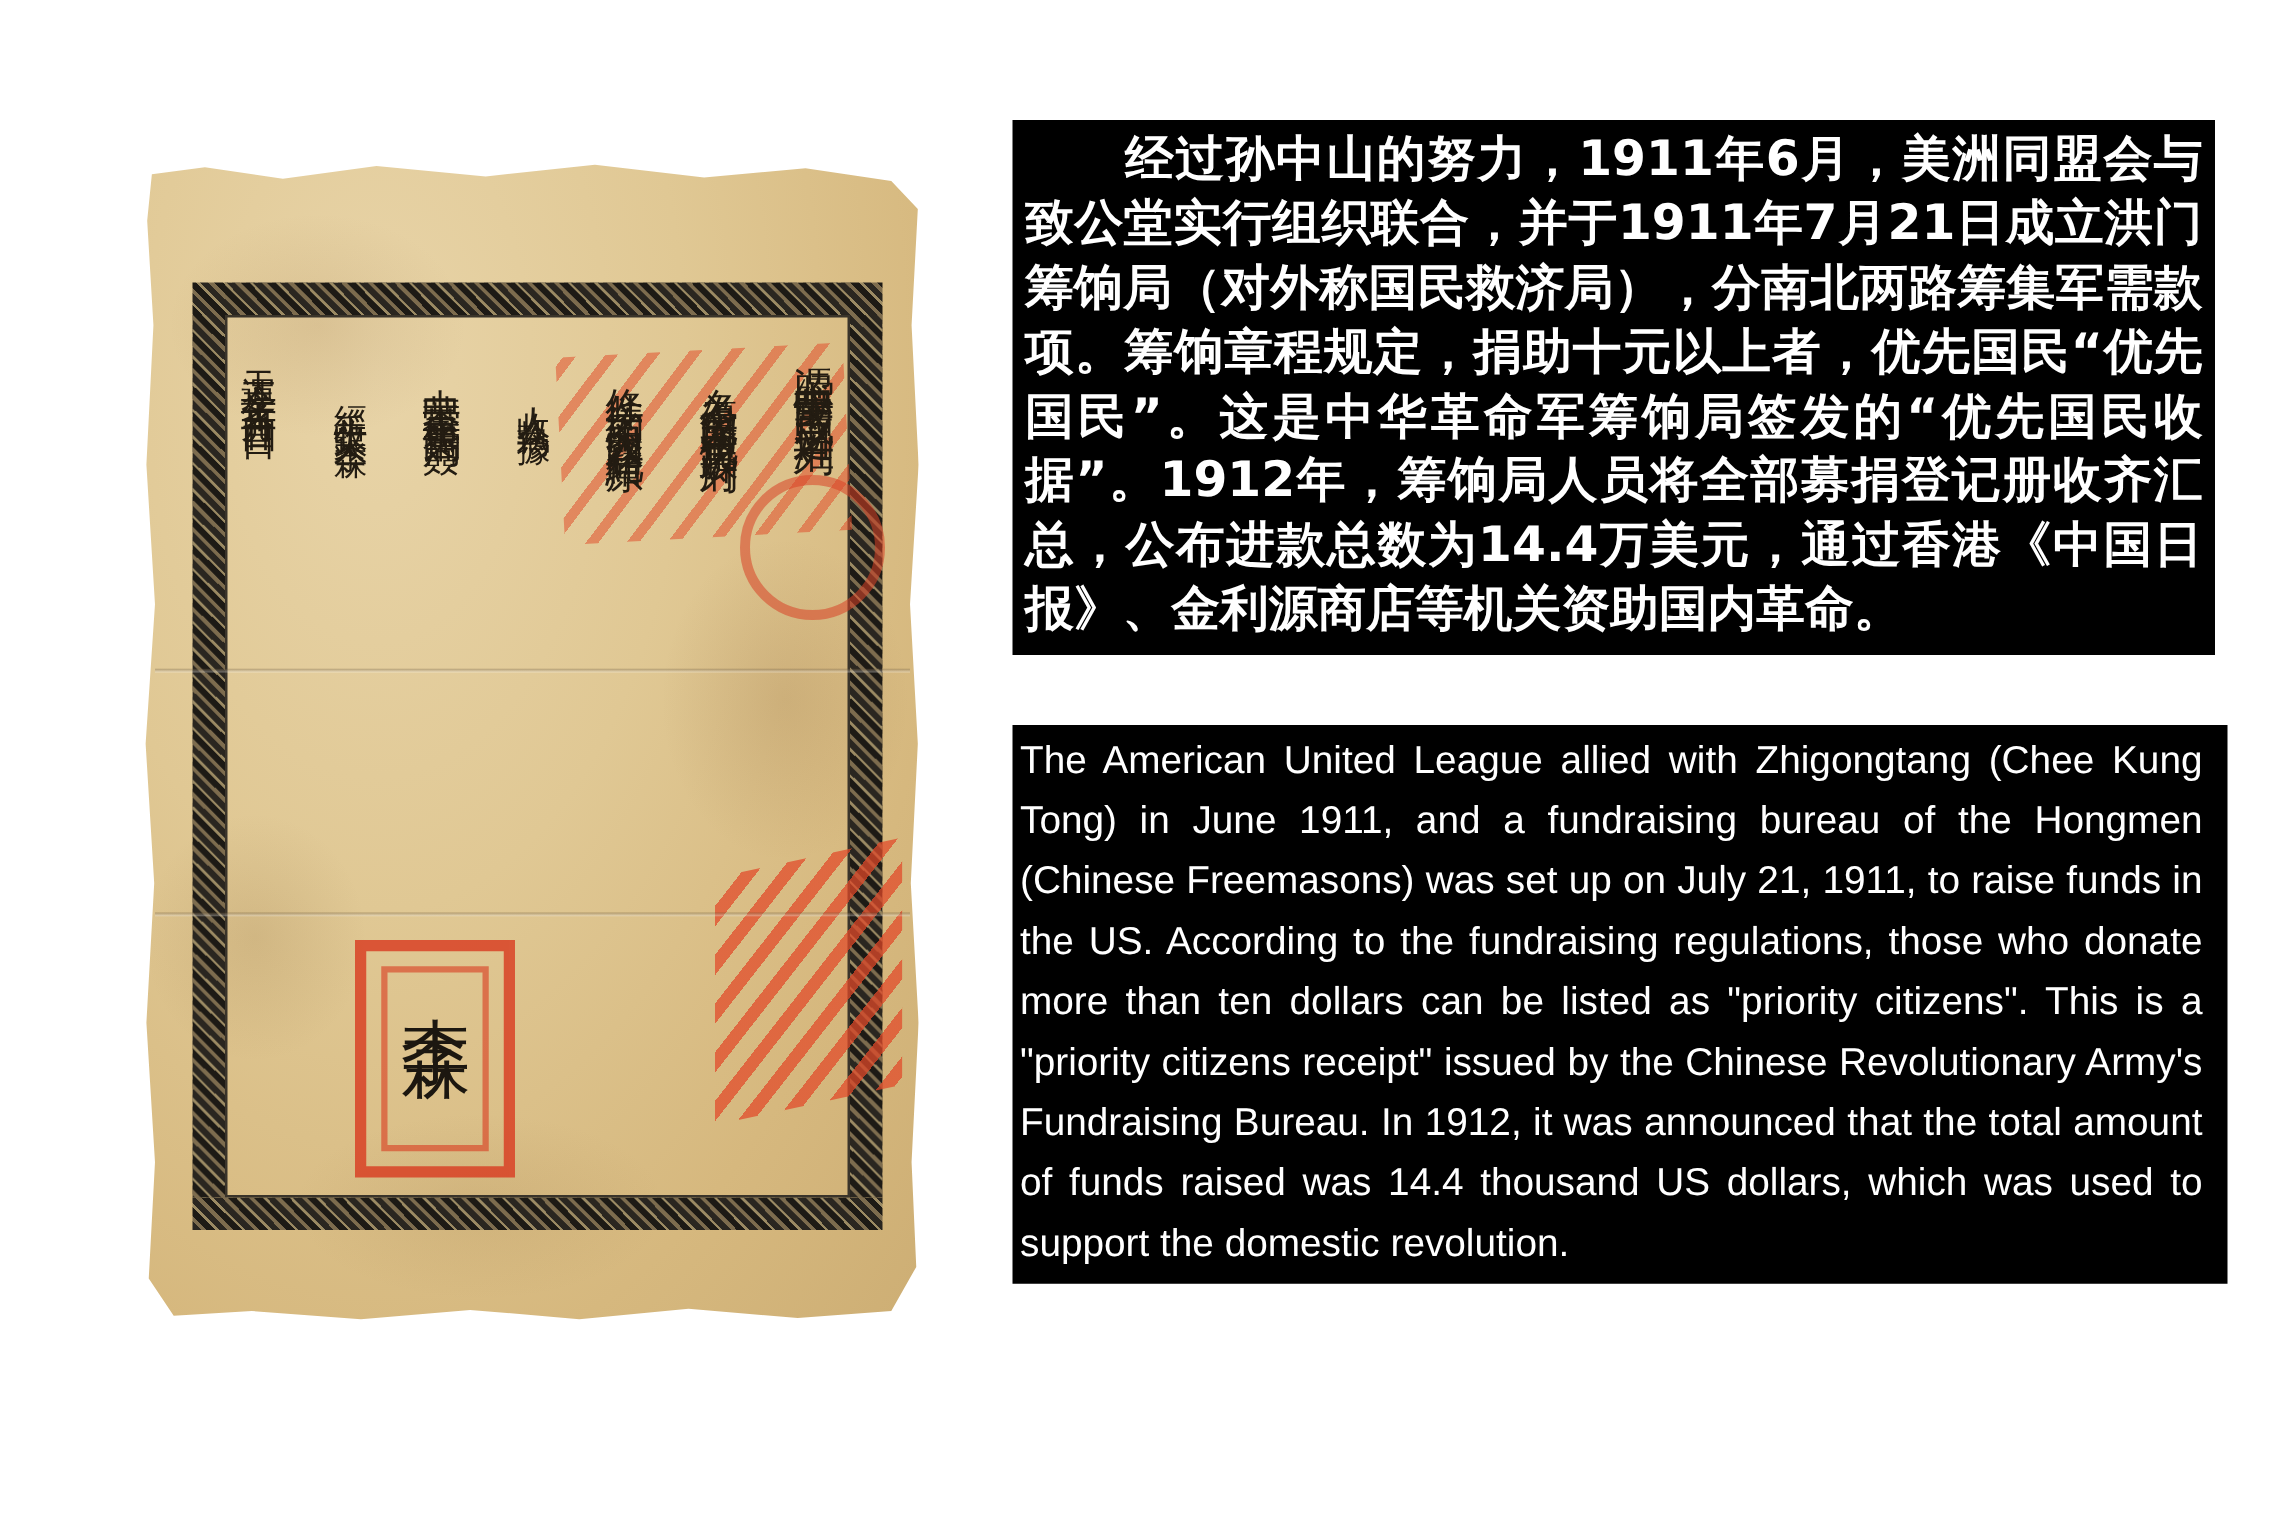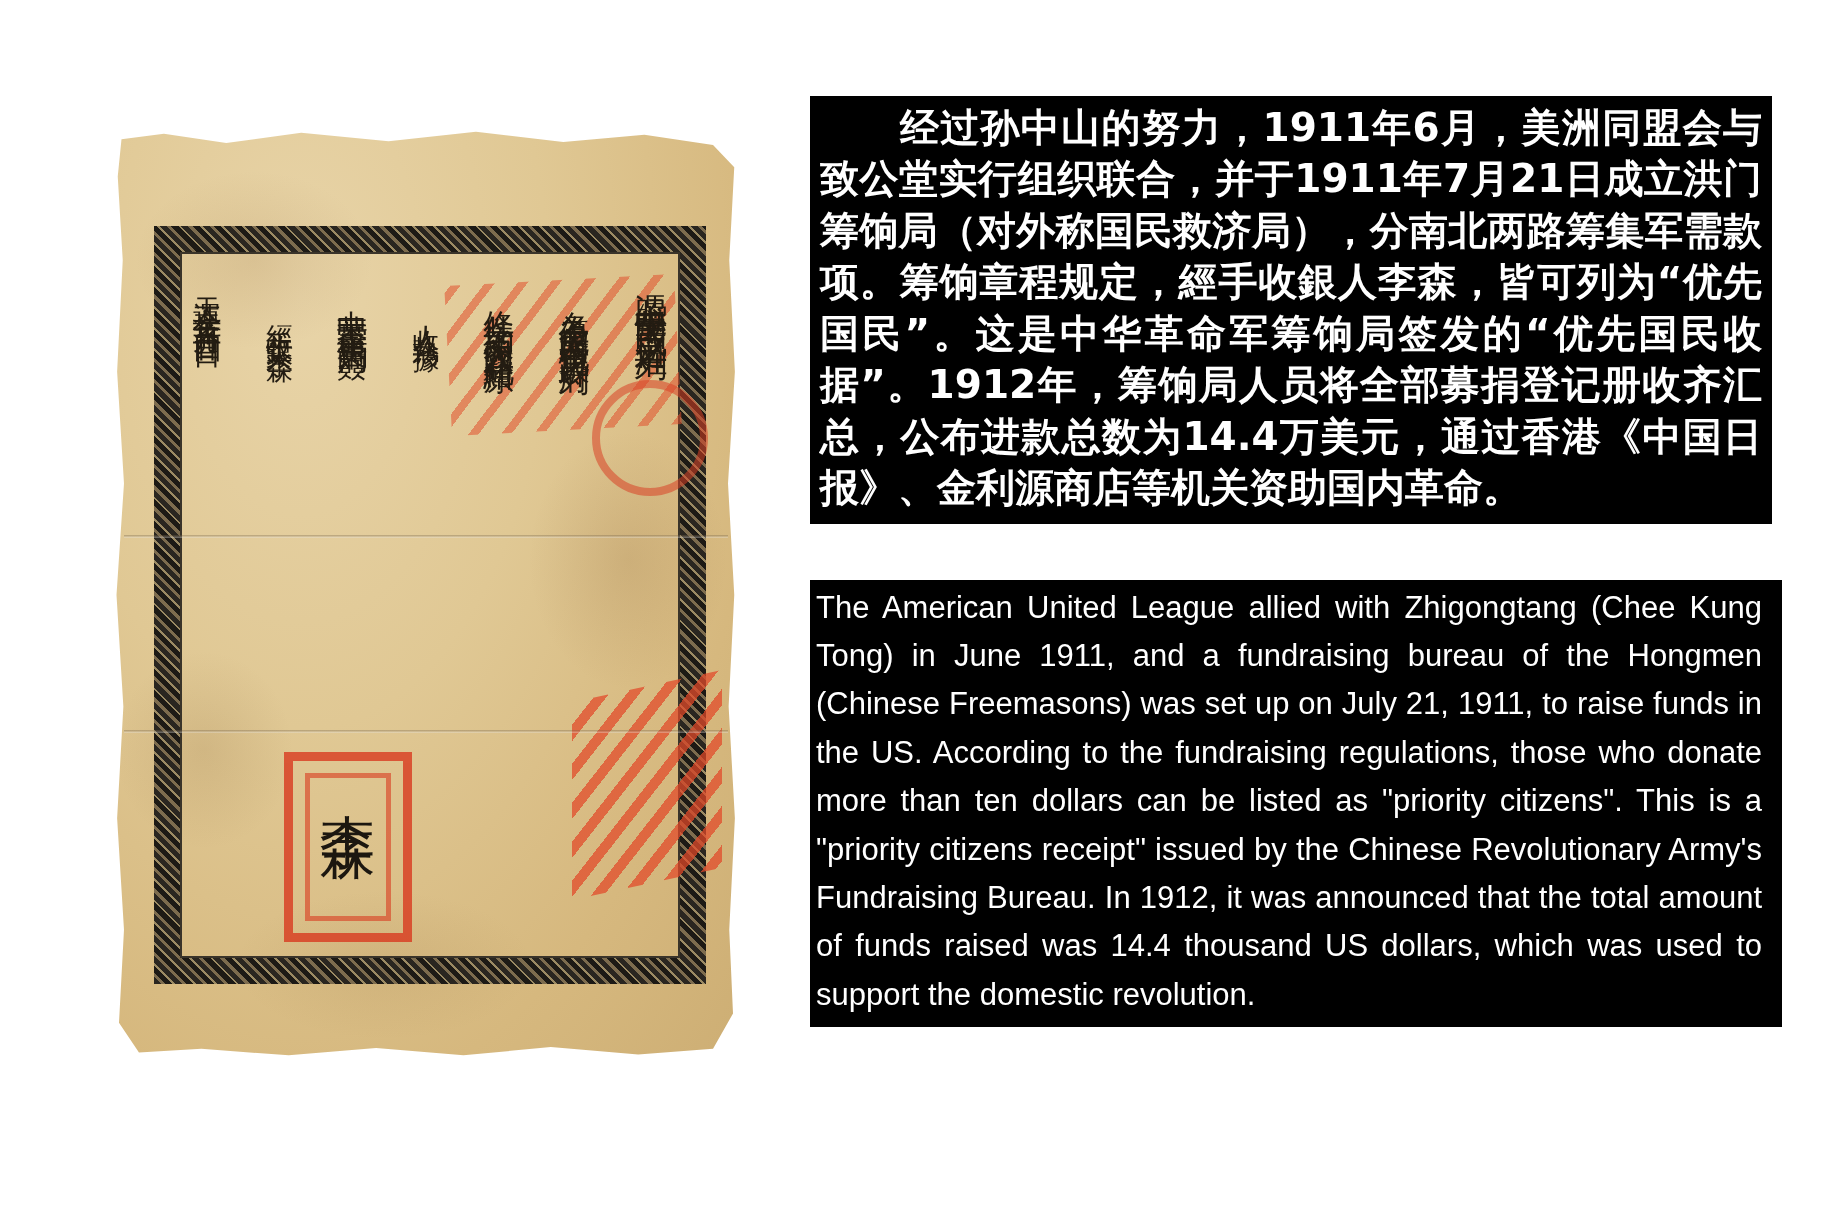--- a/index.html
+++ b/index.html
@@ -252,16 +252,16 @@
       <div class="handwrite-name">李森</div>
 
       <div class="fold f1"></div>
       <div class="fold f2"></div>
     </div>
 
   </div>
 </div>
 
 <div id="text-column">
-  <div id="chinese-block" class="text-block">经过孙中山的努力，1911年6月，美洲同盟会与致公堂实行组织联合，并于1911年7月21日成立洪门筹饷局（对外称国民救济局），分南北两路筹集军需款项。筹饷章程规定，經手收銀人李森，皆可列为“优先国民”。这是中华革命军筹饷局签发的“优先国民收据”。1912年，筹饷局人员将全部募捐登记册收齐汇总，公布进款总数为14.4万美元，通过香港《中国日报》、金利源商店等机关资助国内革命。</div>
+  <div id="chinese-block" class="text-block">经过孙中山的努力，1911年6月，美洲同盟会与致公堂实行组织联合，并于1911年7月21日成立洪门筹饷局（对外称国民救济局），分南北两路筹集军需款项。筹饷章程规定，捐助十元以上者，优先国民“优先国民”。这是中华革命军筹饷局签发的“优先国民收据”。1912年，筹饷局人员将全部募捐登记册收齐汇总，公布进款总数为14.4万美元，通过香港《中国日报》、金利源商店等机关资助国内革命。</div>
 
   <div id="english-block" class="text-block">The American United League allied with Zhigongtang (Chee Kung Tong) in June 1911, and a fundraising bureau of the Hongmen (Chinese Freemasons) was set up on July 21, 1911, to raise funds in the US. According to the fundraising regulations, those who donate more than ten dollars can be listed as "priority citizens". This is a "priority citizens receipt" issued by the Chinese Revolutionary Army's Fundraising Bureau. In 1912, it was announced that the total amount of funds raised was 14.4 thousand US dollars, which was used to support the domestic revolution.</div>
 </div>
 
 </body></html>

